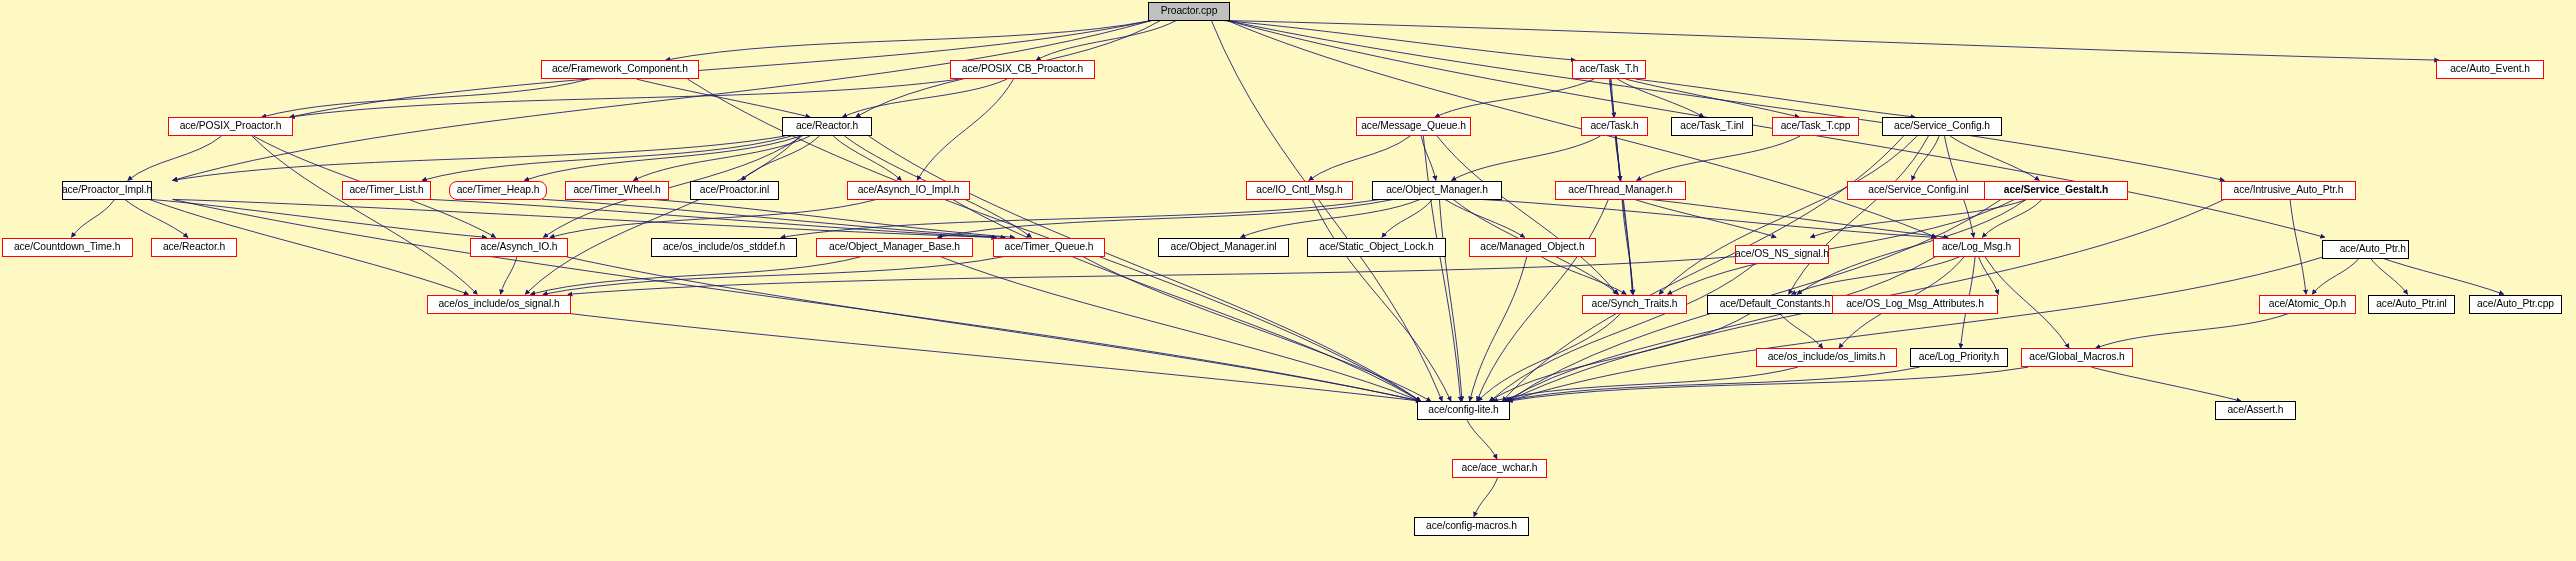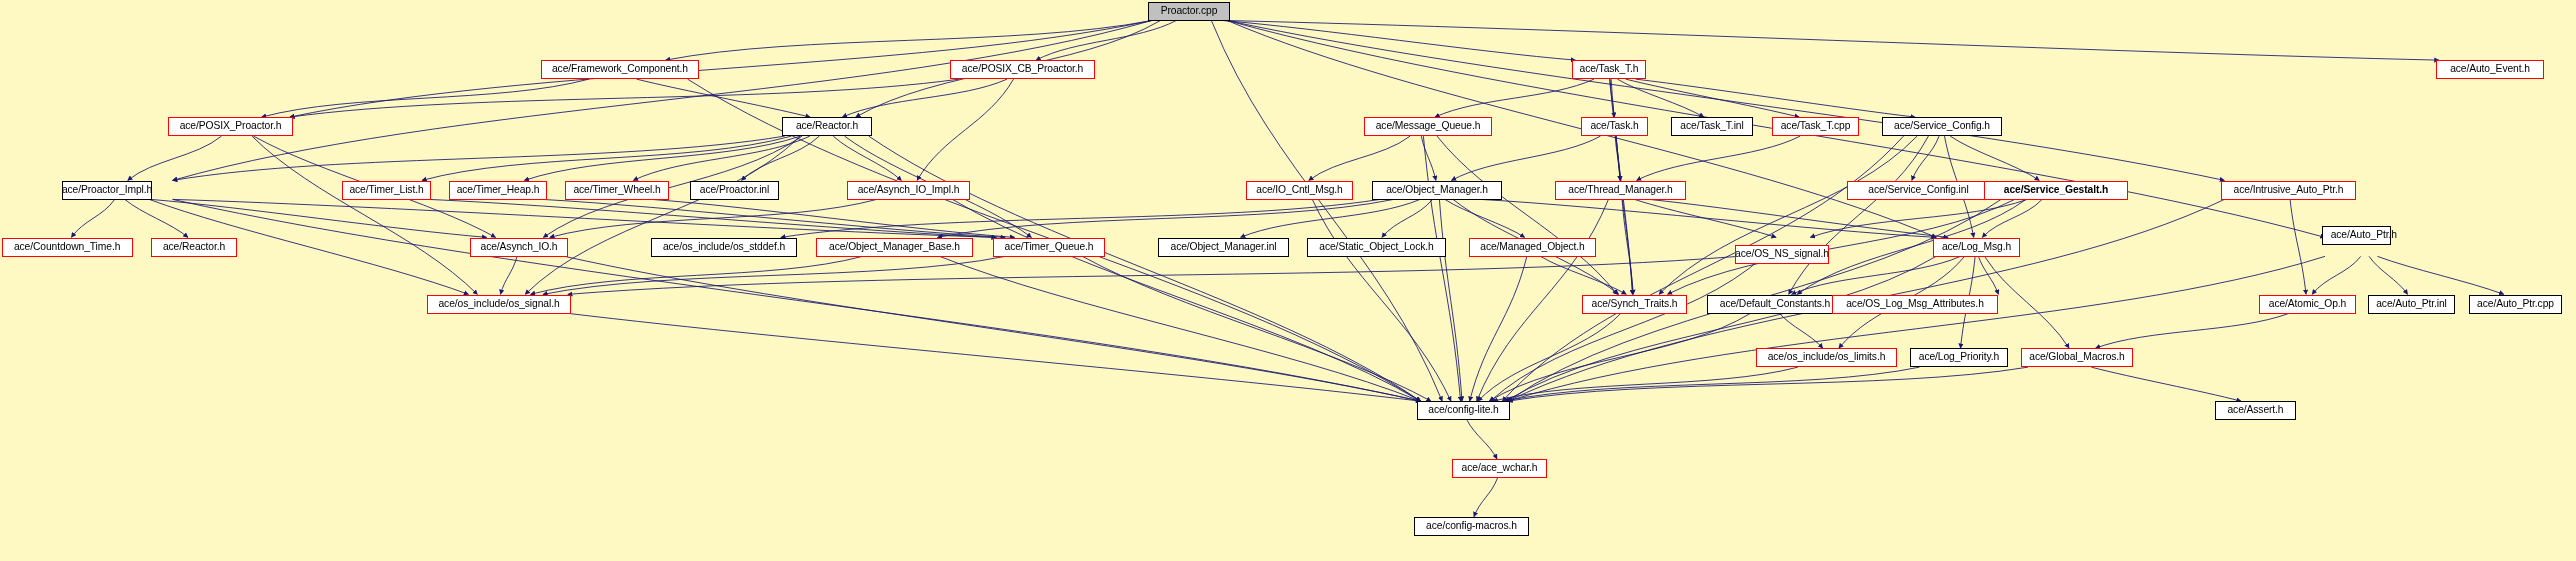--- a/index.html
+++ b/index.html
@@ -175,38 +175,38 @@
       </g>
   </svg>
   <div id="nodes">
       <div class="node root" style="left: 1148px; top: 1.6px; width: 82px;">Proactor.cpp</div>
       <div class="node" style="left: 541px; top: 60px; width: 158px;">ace/Framework_Component.h</div>
       <div class="node" style="left: 950px; top: 60px; width: 145px;">ace/POSIX_CB_Proactor.h</div>
       <div class="node" style="left: 1572px; top: 60px; width: 74px; text-align: right;">ace/Task_T.h</div>
       <div class="node" style="left: 2436px; top: 60px; width: 108px;">ace/Auto_Event.h</div>
       <div class="node" style="left: 168px; top: 117px; width: 125px;">ace/POSIX_Proactor.h</div>
       <div class="node black" style="left: 782px; top: 117px; width: 90px;">ace/Reactor.h</div>
-      <div class="node" style="left: 1356px; top: 117px; width: 128px; margin-left: 8px;">ace/Message_Queue.h</div>
+      <div class="node" style="left: 1356px; top: 117px; width: 115px;">ace/Message_Queue.h</div>
       <div class="node" style="left: 1581px; top: 117px; width: 67px;">ace/Task.h</div>
       <div class="node black" style="left: 1671px; top: 117px; width: 82px;">ace/Task_T.inl</div>
       <div class="node" style="left: 1772px; top: 117px; width: 87px;">ace/Task_T.cpp</div>
       <div class="node black" style="left: 1882px; top: 117px; width: 120px;">ace/Service_Config.h</div>
       <div class="node black" style="left: 62px; top: 181px; width: 90px;">ace/Proactor_Impl.h</div>
       <div class="node" style="left: 342px; top: 181px; width: 89px;">ace/Timer_List.h</div>
-      <div class="node" style="left: 449px; top: 181px; width: 98px;">ace/Timer_Heap.h</div>
+      <div class="node" style="left: 449px; top: 181px; width: 98px; border-radius: 8px;">ace/Timer_Heap.h</div>
       <div class="node" style="left: 565px; top: 181px; width: 104px;">ace/Timer_Wheel.h</div>
       <div class="node black" style="left: 690px; top: 181px; width: 89px;">ace/Proactor.inl</div>
       <div class="node" style="left: 847px; top: 181px; width: 123px;">ace/Asynch_IO_Impl.h</div>
       <div class="node" style="left: 1246px; top: 181px; width: 107px;">ace/IO_Cntl_Msg.h</div>
       <div class="node black" style="left: 1372px; top: 181px; width: 130px;">ace/Object_Manager.h</div>
       <div class="node" style="left: 1555px; top: 181px; width: 131px;">ace/Thread_Manager.h</div>
       <div class="node" style="left: 1847px; top: 181px; width: 143px;">ace/Service_Config.inl</div>
       <div class="node" style="left: 1984px; top: 181px; width: 144px; font-weight: bold;">ace/Service_Gestalt.h</div>
       <div class="node" style="left: 2221px; top: 181px; width: 135px;">ace/Intrusive_Auto_Ptr.h</div>
-      <div class="node black" style="left: 2322px; top: 226px; width: 69px; padding-left: 20px;">ace/Auto_Ptr.h</div>
+      <div class="node black" style="left: 2322px; top: 240px; width: 87px; padding-left: 20px;">ace/Auto_Ptr.h</div>
       <div class="node" style="left: 1.6px; top: 238px; width: 131px;">ace/Countdown_Time.h</div>
       <div class="node" style="left: 151px; top: 238px; width: 86px;">ace/Reactor.h</div>
       <div class="node" style="left: 470px; top: 238px; width: 98px;">ace/Asynch_IO.h</div>
       <div class="node black" style="left: 651px; top: 238px; width: 146px;">ace/os_include/os_stddef.h</div>
       <div class="node" style="left: 816px; top: 238px; width: 157px;">ace/Object_Manager_Base.h</div>
       <div class="node" style="left: 993px; top: 238px; width: 112px;">ace/Timer_Queue.h</div>
       <div class="node black" style="left: 1158px; top: 238px; width: 131px;">ace/Object_Manager.inl</div>
       <div class="node black" style="left: 1307px; top: 238px; width: 139px;">ace/Static_Object_Lock.h</div>
       <div class="node" style="left: 1469px; top: 238px; width: 127px;">ace/Managed_Object.h</div>
       <div class="node" style="left: 1735px; top: 245px; width: 94px;">ace/OS_NS_signal.h</div>

